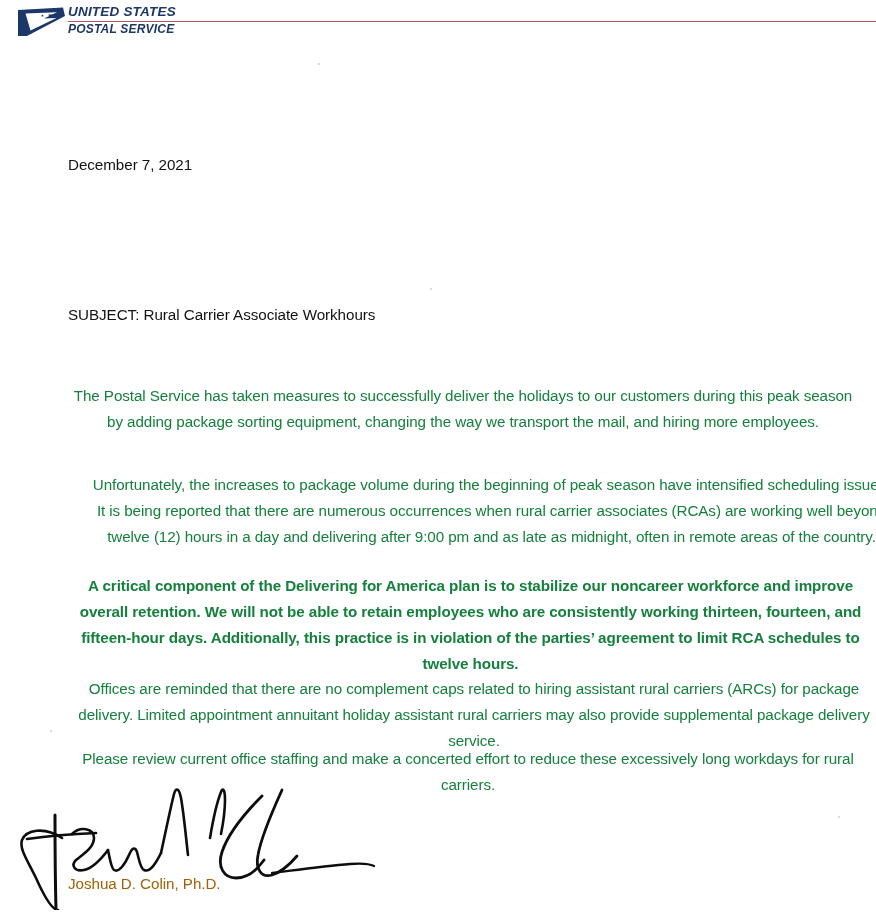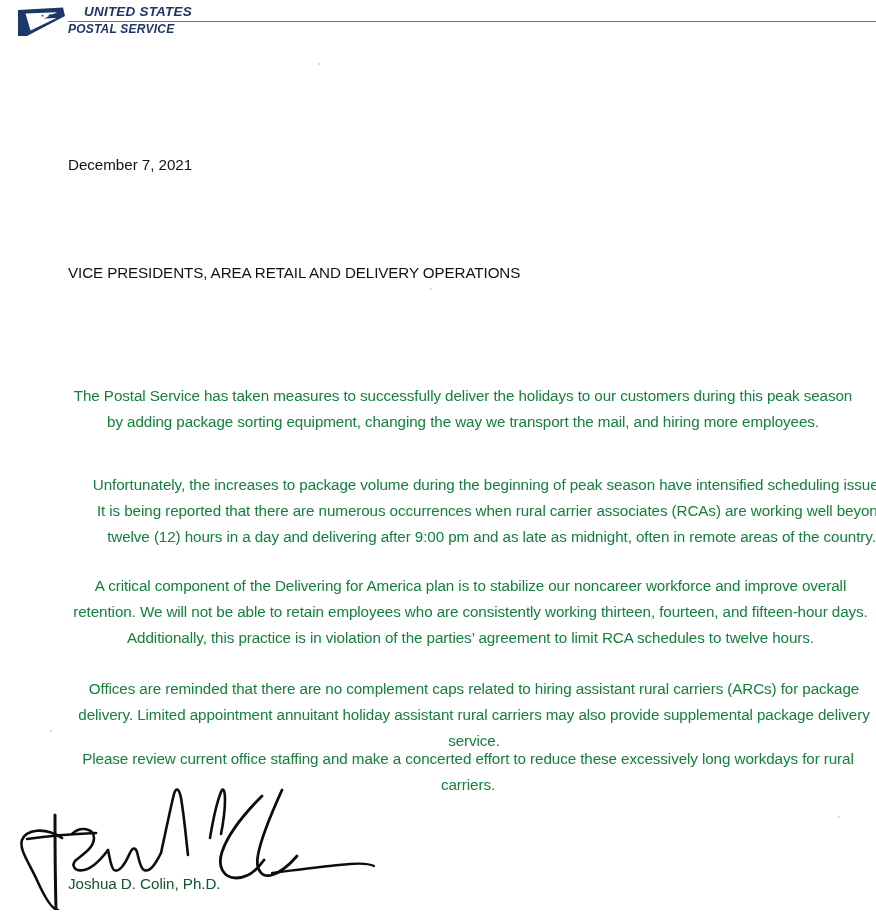--- a/index.html
+++ b/index.html
@@ -46,21 +46,20 @@
     font-family: "Liberation Sans", sans-serif;
     font-weight: bold;
     font-style: italic;
     color: #1d3768;
     letter-spacing: 0.2px;
     white-space: nowrap;
   }
   #wordmark-united-states {
     font-size: 13.5px;
     line-height: 16px;
-    text-align: center;
   }
   #wordmark-postal-service {
     font-size: 12px;
     line-height: 16px;
     margin-top: 1px;
   }
 
   
   #header-red-rule {
     position: absolute;
@@ -114,21 +113,21 @@
     font-family: "Liberation Sans", sans-serif;
     font-size: 15.2px;
     line-height: 26px;
     color: #15803d;
     letter-spacing: -0.08px;
     text-align: center;
   }
 
   #paragraph-1 { top: 368px; width: 790px; }
   #paragraph-2 { top: 457px; width: 805px; margin-left: 21px; }
-  #paragraph-3 { top: 558px; width: 805px; }
+  #paragraph-3 { top: 558px; width: 805px; font-weight: bold; }
   #paragraph-4 { top: 661px; width: 812px; }
   #paragraph-5 { top: 731px; width: 800px; }
 
   
   #signature-block {
     position: absolute;
     left: 0;
     top: 760px;
     width: 420px;
     height: 152px;
@@ -140,21 +139,21 @@
     width: 380px;
     height: 150px;
   }
   #signer-name {
     position: absolute;
     left: 68px;
     top: 874px;
     font-family: "Liberation Sans", sans-serif;
     font-size: 15.2px;
     line-height: 20px;
-    color: #14532d;
+    color: #a16207;
     letter-spacing: -0.05px;
   }
 
   
   .scan-speck {
     position: absolute;
     background: #cfcfcf;
     border-radius: 50%;
   }
 </style>
@@ -180,22 +179,22 @@
     <span class="wordmark-line" id="wordmark-postal-service">POSTAL SERVICE</span>
   </div>
 
   <div id="header-red-rule"></div>
 </div>
 
 <div id="letter-body">
 
   <div class="letter-text" id="date-line">December 7, 2021</div>
 
-  <div class="letter-text" id="addressee-line">VICE PRESIDENTS, AREA RETAIL AND DELIVERY OPERATIONS</div>
-
+
+  <div class="letter-text" id="subject-line">SUBJECT:  Rural Carrier Associate Workhours</div>
 
   <p class="body-paragraph" id="paragraph-1">The Postal Service has taken measures to successfully deliver the holidays to our customers during this peak season by adding package sorting equipment, changing the way we transport the mail, and hiring more employees.</p>
 
   <p class="body-paragraph" id="paragraph-2">Unfortunately, the increases to package volume during the beginning of peak season have intensified scheduling issues.  It is being reported that there are numerous occurrences when rural carrier associates (RCAs) are working well beyond twelve (12) hours in a day and delivering after 9:00 pm and as late as midnight, often in remote areas of the country.</p>
 
   <p class="body-paragraph" id="paragraph-3">A critical component of the Delivering for America plan is to stabilize our noncareer workforce and improve overall retention.  We will not be able to retain employees who are consistently working thirteen, fourteen, and fifteen-hour days.  Additionally, this practice is in violation of the parties’ agreement to limit RCA schedules to twelve hours.</p>
 
   <p class="body-paragraph" id="paragraph-4">Offices are reminded that there are no complement caps related to hiring assistant rural carriers (ARCs) for package delivery.  Limited appointment annuitant holiday assistant rural carriers may also provide supplemental package delivery service.</p>
 
   <p class="body-paragraph" id="paragraph-5">Please review current office staffing and make a concerted effort to reduce these excessively long workdays for rural carriers.</p>

